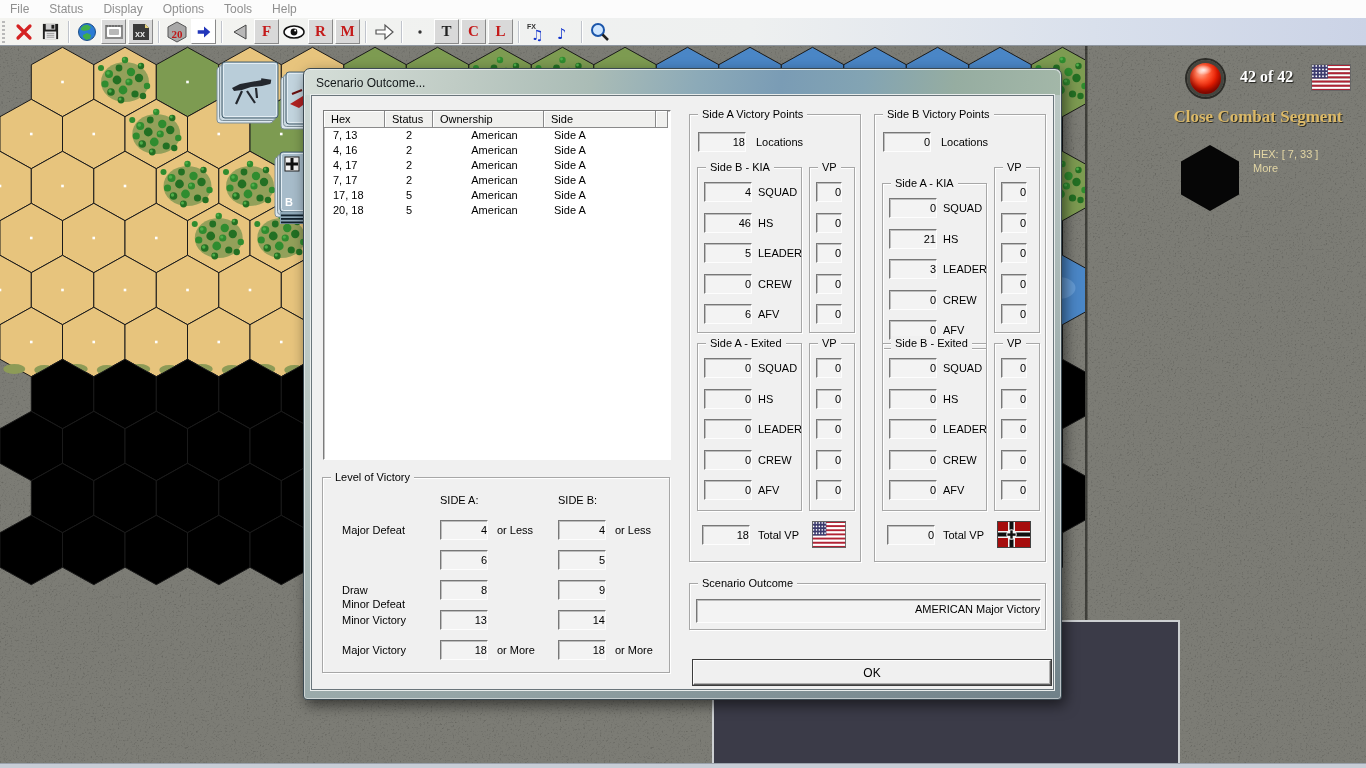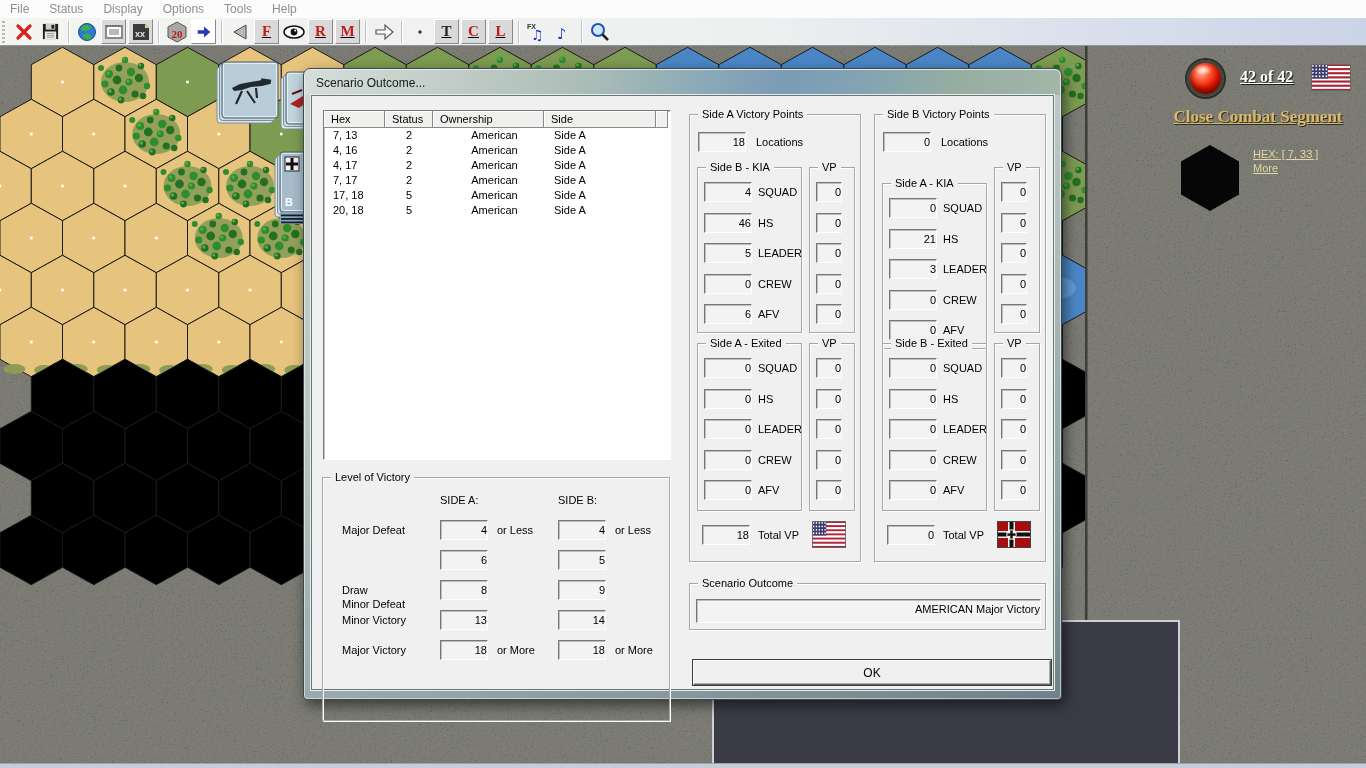--- a/index.html
+++ b/index.html
@@ -13,30 +13,30 @@
 
   
   #toolbar { position:absolute; top:18px; left:0; width:1366px; height:28px;
              background:linear-gradient(to right,#f4f4f0 0%,#eef0f0 55%,#d9e0ec 80%,#cbd3e6 100%);
              border-bottom:1px solid #8e96a0; z-index:50; display:flex; align-items:center; }
   .tb-grip { width:8px; height:22px; margin-left:2px;
              background:repeating-linear-gradient(to bottom,#b9b9b9 0 2px,transparent 2px 4px);
              background-size:3px 100%; background-repeat:repeat-y; }
   .tb-btn { width:25px; height:25px; margin:0 1px; display:flex; align-items:center;
             justify-content:center; background:transparent; border:1px solid transparent; }
-  .tb-btn.raised { background:#d9d9d9; border:1px solid; border-color:#ffffff #8a8a8a #8a8a8a #ffffff;text-decoration:underline; }
+  .tb-btn.raised { background:#d9d9d9; border:1px solid; border-color:#ffffff #8a8a8a #8a8a8a #ffffff; }
   .tb-btn.raised.white { background:#ffffff; }
   .tb-sep { width:1px; height:22px; background:#c0c4cc; margin:0 4px; box-shadow:1px 0 0 #fff; }
   .tb-letter { font-family:"Liberation Serif",serif; font-weight:bold; font-size:15px; line-height:1; }
 
   
   #map-svg { position:absolute; top:46px; left:0; z-index:1; }
 
   
-  .hud { position:absolute; z-index:5;text-decoration:underline; }
+  .hud { position:absolute; z-index:5; }
   #red-button { left:1187px; top:60px; width:37px; height:37px; border-radius:50%;
       background:radial-gradient(circle at 36% 30%, #ffb49c 0%, #ff5a34 28%, #ec1c00 55%, #8f0800 100%);
       border:3px solid #44443e; box-shadow:0 0 0 2px #2b2b27, inset 0 -4px 7px rgba(80,0,0,.75);
       position:absolute; }
   #red-button::after { content:""; position:absolute; left:5px; top:2px; width:17px; height:10px;
       border-radius:50%; background:radial-gradient(rgba(255,255,255,.85), rgba(255,255,255,0) 72%); }
   #turn-counter { left:1240px; top:68px; font-family:"Liberation Serif",serif; font-weight:bold;
       font-size:16px; color:#ffffff; text-shadow:1px 1px 1px #1e1e1a; }
   #segment-label { left:1150px; top:107px; width:216px; text-align:center;
       font-family:"Liberation Serif",serif; font-weight:bold; font-size:17px;
@@ -80,21 +80,21 @@
   .groupbox { position:absolute; border:1px solid #a7a7a7;
       box-shadow:1px 1px 0 #ffffff, inset 1px 1px 0 #ffffff;text-align:right; }
   .gb-label { position:absolute; top:-8px; left:8px; background:#f0f0f0; padding:0 4px;
       font-size:11px; line-height:14px; white-space:nowrap; }
   .fld { position:absolute; background:#f3f3f3; border:1px solid; border-color:#777 #fdfdfd #fdfdfd #777;
       box-shadow:inset 1px 1px 0 #bdbdbd; font-size:11px; padding:3px 0 0 3px; color:#000;
       white-space:nowrap; overflow:hidden; }
   .slabel { position:absolute; font-size:11px; color:#000; white-space:nowrap; }
 
   
-  #lov { left:10px; top:381px; width:348px; height:244px; }
+  #lov { left:10px; top:381px; width:348px; height:196px; }
 
   
   .vp-panel { top:18px; width:172px; height:448px; }
   #vp-a { left:377px; } #vp-b { left:562px; }
 
   
   #outcome-group { left:377px; top:487px; width:357px; height:47px; }
   #outcome-fld { left:6px; top:15px; width:345px; height:24px; }
   #ok-btn { position:absolute; left:381px; top:564px; width:358px; height:25px;
       background:#f0f0f0; border:1px solid; border-color:#fdfdfd #5f5f5f #5f5f5f #fdfdfd;

